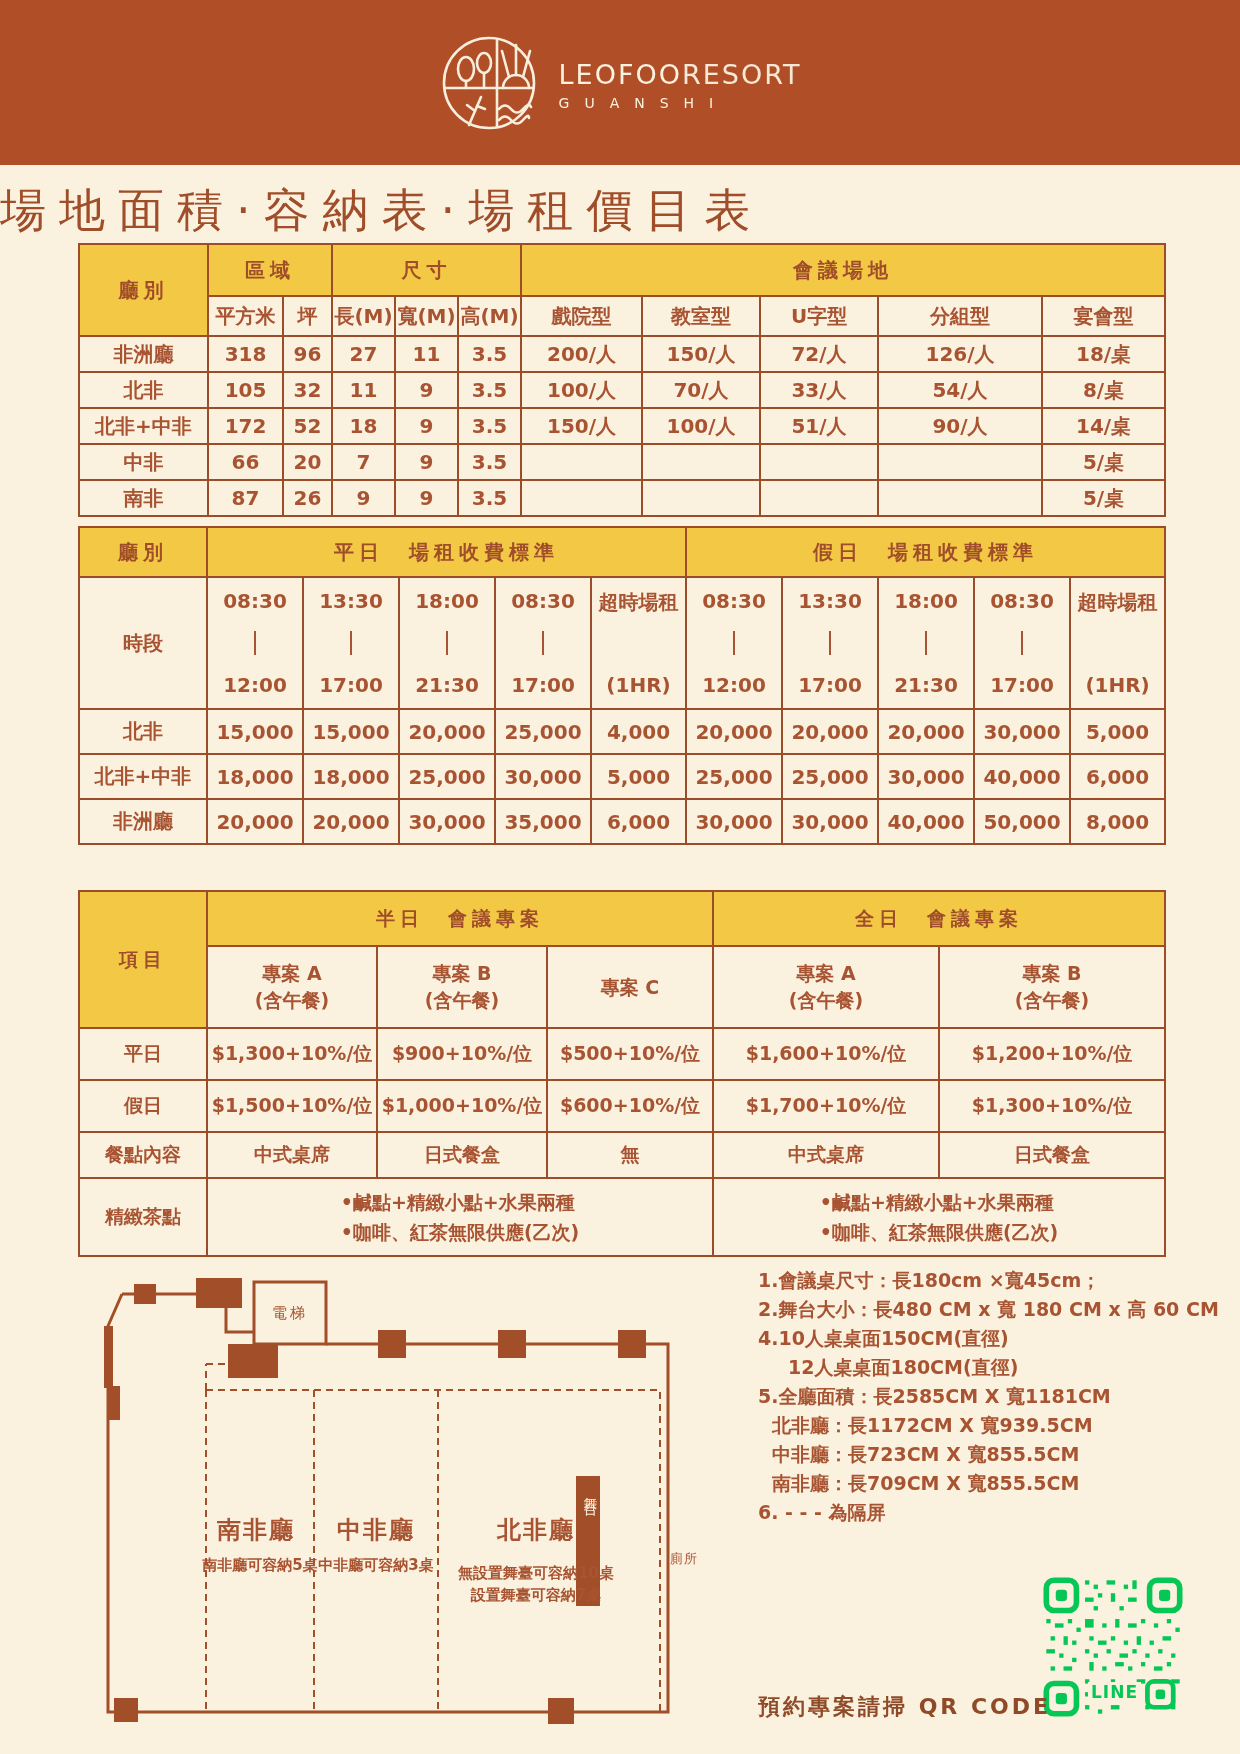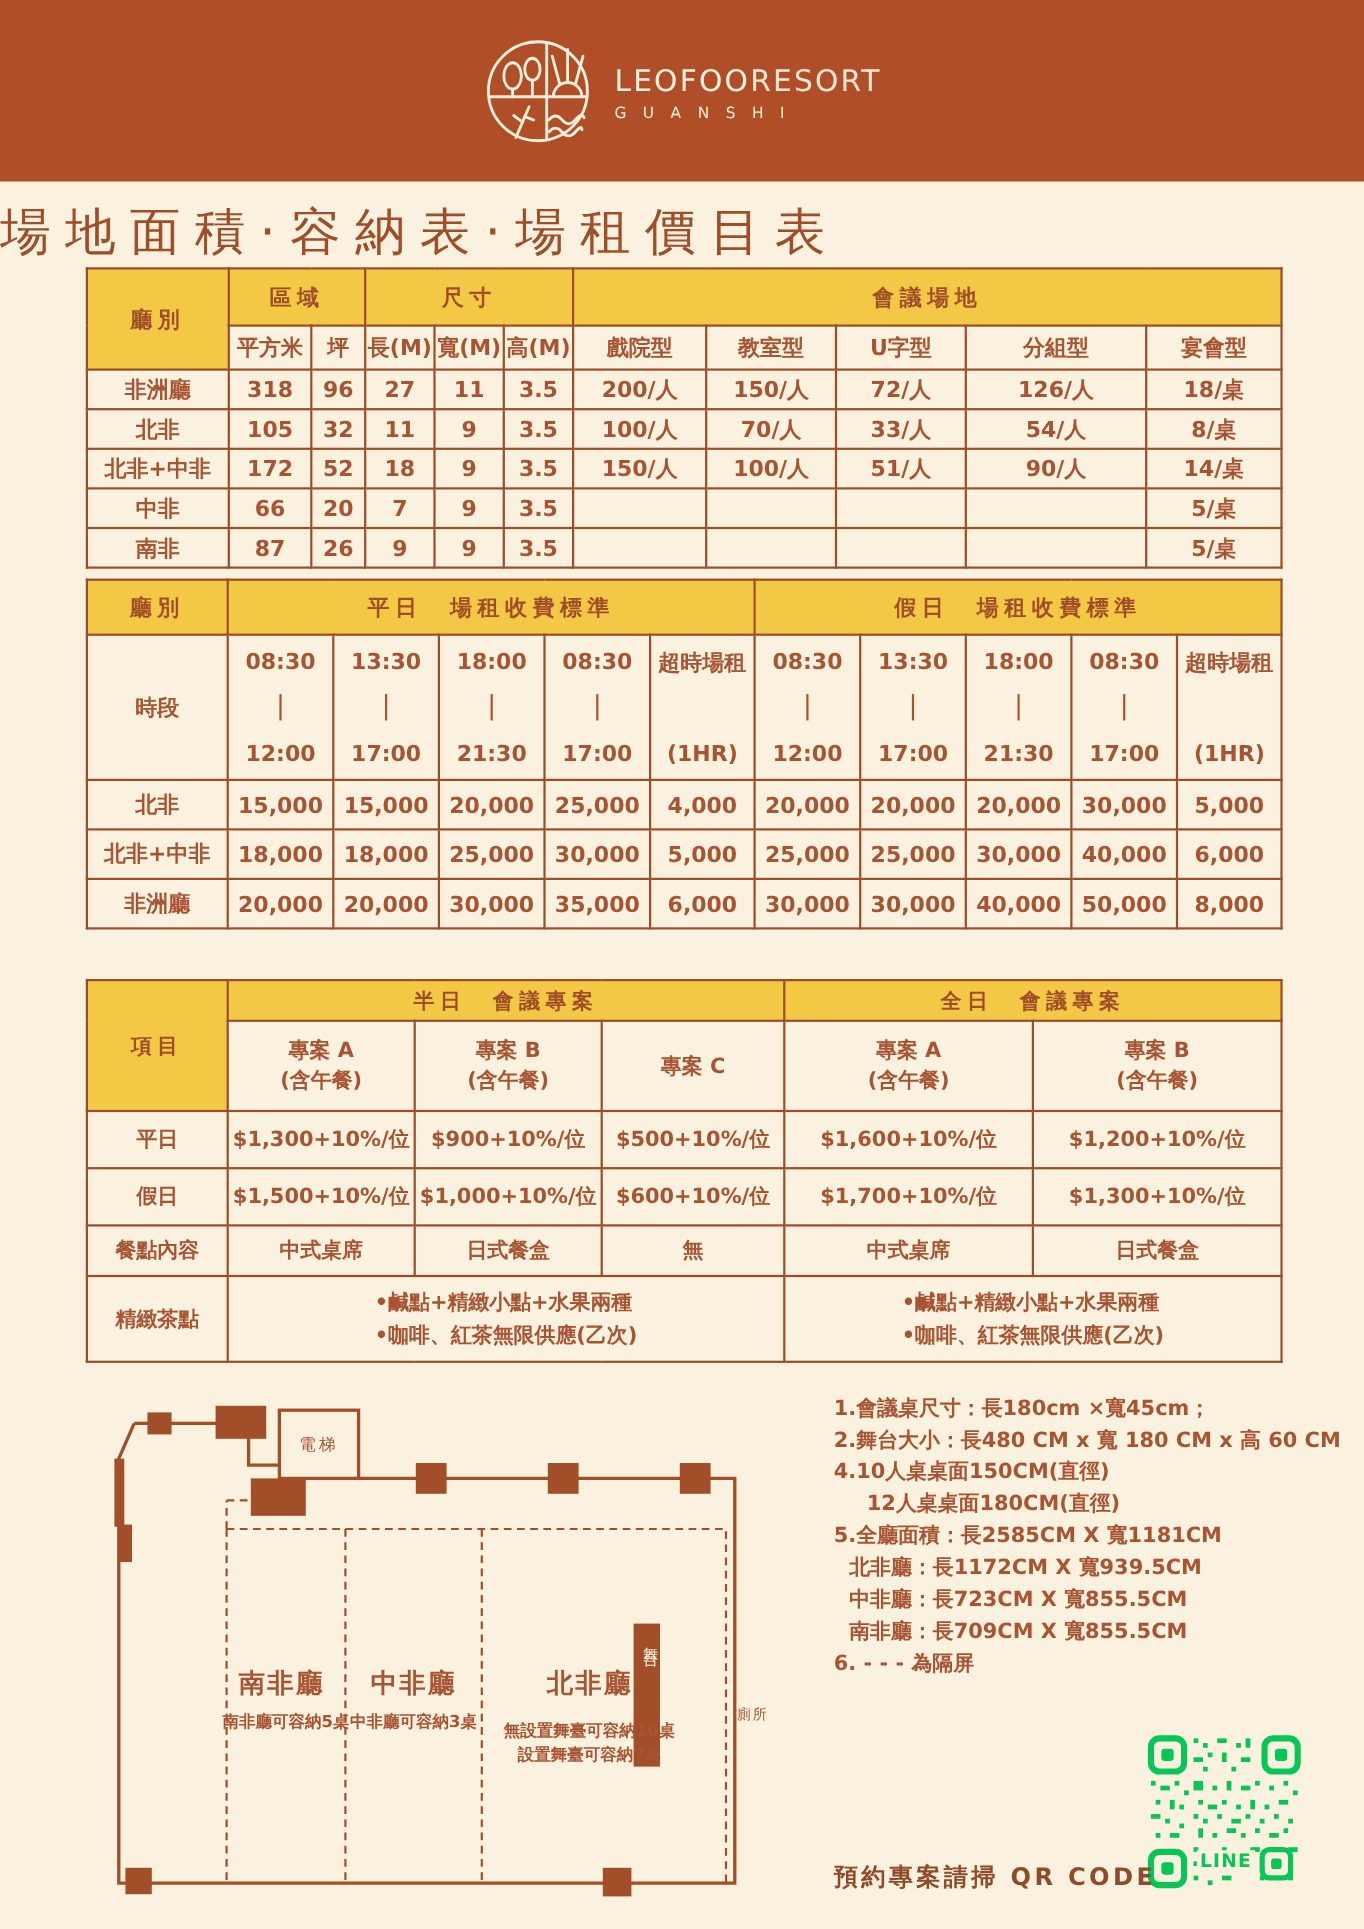--- a/index.html
+++ b/index.html
@@ -32,21 +32,21 @@
   .t1 .colh td{height:40px;}
   .t1 .dr td{height:36px;}
   .t2{top:526px;width:1086px;font-size:20px;}
   .t2 .grp td{height:50px;}
   .t2 .time td{height:132px;}
   .t2 .dr td{height:45px;}
   .slot{display:flex;flex-direction:column;align-items:center;justify-content:space-between;height:112px;padding:2px 0;font-weight:bold;}
   .tick{width:2px;height:24px;background:var(--rust);}
   .spacer{width:2px;height:24px;}
   .t3{top:890px;width:1086px;font-size:19px;}
-  .t3 .grp td{height:37px;}
+  .t3 .grp td{height:55px;}
   .t3 .planh td{height:82px;}
   .t3 .dr td{height:52px;}
   .t3 .dm td{height:46px;}
   .t3 .tea td{height:78px;}
   .plan2{line-height:27px;font-weight:bold;}
   .tealines{display:inline-block;text-align:left;line-height:30px;font-weight:bold;}
 
   
   .notes{position:absolute;left:758px;top:1266px;width:424px;color:var(--rust);}
   .notes-title{font-size:24px;font-weight:bold;color:var(--dark);margin-bottom:8px;letter-spacing:2px;}

